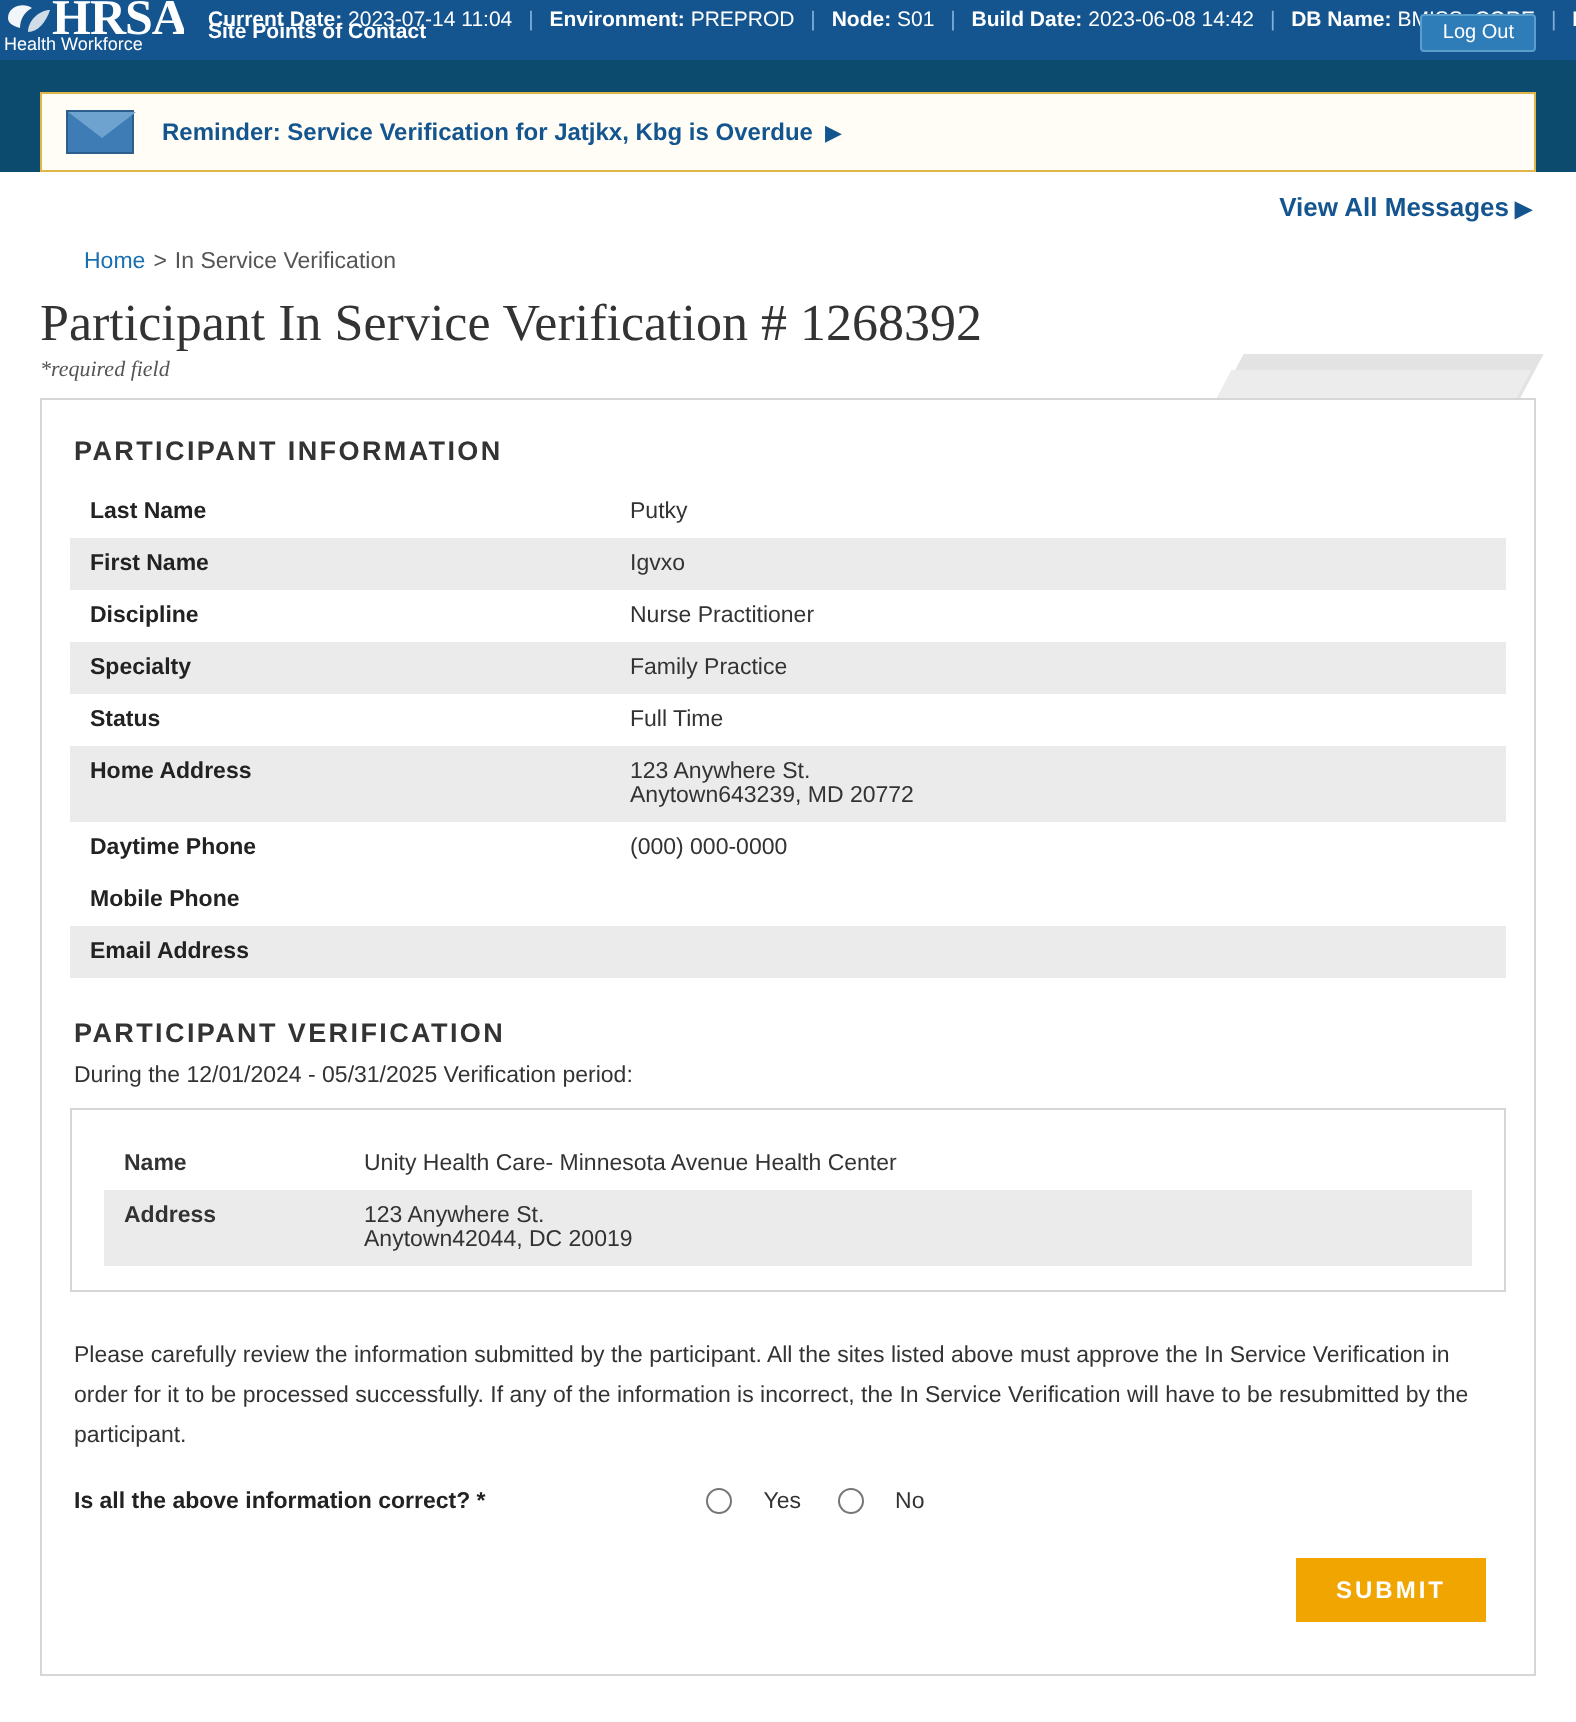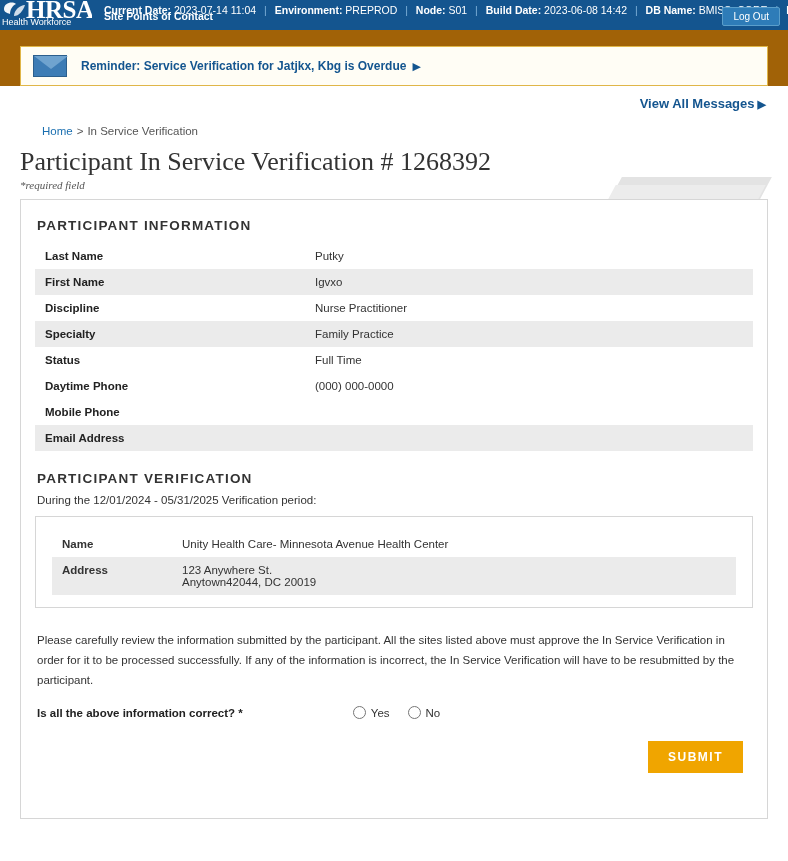--- a/index.html
+++ b/index.html
@@ -25,21 +25,21 @@
     overflow: hidden;
   }
   .topbar-inner {
     padding: 4px 0 0 4px;
     line-height: 13px;
   }
   .topbar-inner .sep { color: #7fb0d8; font-weight: normal; margin: 0 5px; }
   .topbar-val { font-weight: normal; margin-top: 24px; }
   .logout-btn {
     position: absolute;
-    right: 8px;
+    right: 20px;
     top: 7px;
     background: #2e7cb8;
     border: 1px solid #5a9ecb;
     color: #fff;
     font-size: 10px;
     padding: 3px 10px;
     border-radius: 2px;
     cursor: pointer;
   }
 
@@ -83,21 +83,21 @@
     color: #ffffff;
     font-size: 10.5px;
     font-weight: bold;
     margin-left: 12px;
     margin-top: 10px;
     pointer-events: auto;
     cursor: pointer;
   }
 
   
-  .banner-wrap { padding: 16px 20px 0 20px; background:#a16207; }
+  .banner-wrap { padding: 16px 20px 0 20px; background:#0c4a6e; }
   .banner {
     border: 1px solid #e0b648;
     background: #fffdf5;
     height: 40px;
     display: flex;
     align-items: center;
     padding: 0 12px;
   }
   .env-icon {
     width: 34px; height: 22px;
@@ -263,21 +263,21 @@
     font-weight: bold;
     color: #222;
   }
   .radio-group {
     margin-left: 110px;
     display: flex;
     align-items: center;
     gap: 18px;
     font-size: 11.5px;
   }
-  .radio-group label { display: inline-flex; align-items: center; gap: 5px; cursor: pointer; }
+  .radio-group label { display: inline-flex; align-items: center; gap: 16px; cursor: pointer; }
   .radio-group input { margin: 0; }
 
   .submit-row { display: flex; justify-content: flex-end; padding: 22px 10px 0 0; }
   .submit-btn {
     background: #f0a500;
     color: #ffffff;
     border: none;
     font-size: 12px;
     font-weight: bold;
     letter-spacing: 1.5px;
@@ -366,20 +366,27 @@
         <td class="value">Nurse Practitioner</td>
       </tr>
       <tr class="alt">
         <td class="label">Specialty</td>
         <td class="value">Family Practice</td>
       </tr>
       <tr class="plain">
         <td class="label">Status</td>
         <td class="value">Full Time</td>
       </tr>
+      <tr class="alt">
+        <td class="label">Home Address</td>
+        <td class="value">
+          <span class="val-line">123 Anywhere St.</span>
+          <span class="val-line">Anytown643239, MD 20772</span>
+        </td>
+      </tr>
       <tr class="plain">
         <td class="label">Daytime Phone</td>
         <td class="value">(000) 000-0000</td>
       </tr>
       <tr class="plain">
         <td class="label">Mobile Phone</td>
         <td class="value"></td>
       </tr>
       <tr class="alt">
         <td class="label">Email Address</td>

